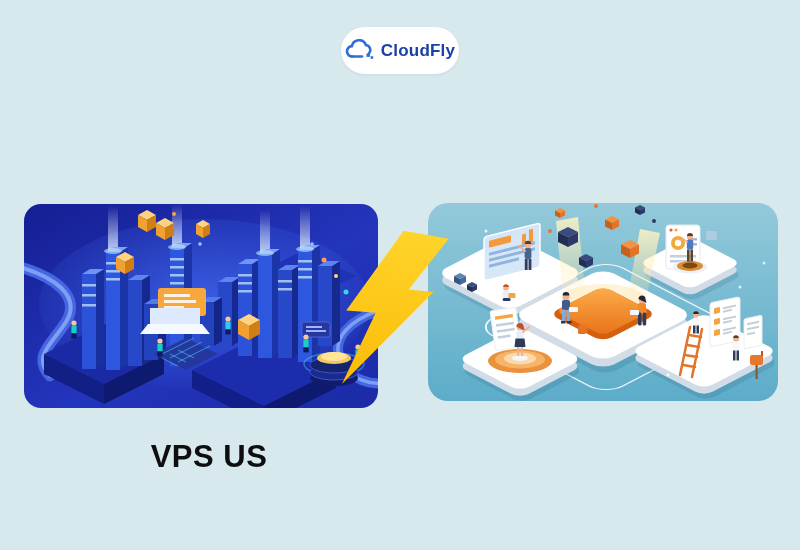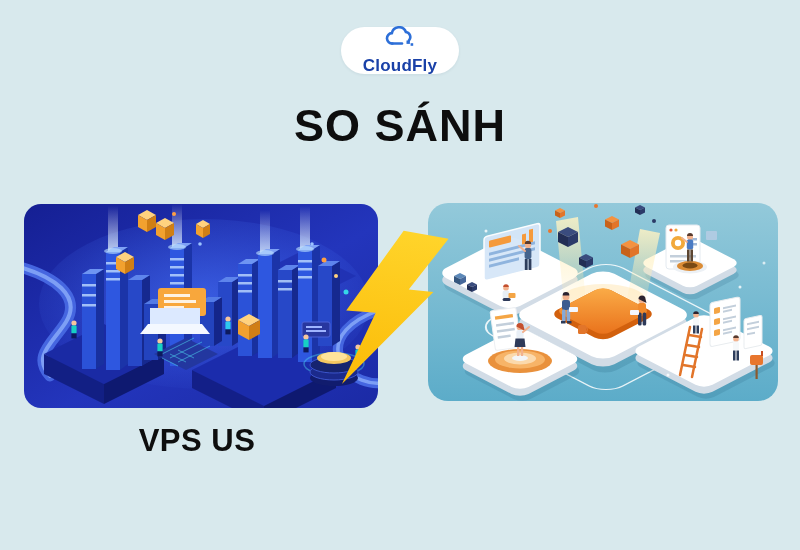--- a/index.html
+++ b/index.html
@@ -8,60 +8,58 @@
     --bolt-color:#FFC61A;
   }
   *{margin:0;padding:0;box-sizing:border-box;}
   body{width:800px;height:550px;font-family:"Liberation Sans",sans-serif;overflow:hidden;}
   .canvas{position:relative;width:800px;height:550px;background:var(--page-bg);}
   .logo-pill{
     position:absolute;left:50%;top:27px;transform:translateX(-50%);
     width:118px;height:47px;background:var(--logo-pill-color);border-radius:24px;
     display:flex;align-items:center;justify-content:center;gap:6px;
     box-shadow:0 1px 3px rgba(30,60,90,.08);
-    flex-direction:column;
   }
   .logo-text{font-size:17px;font-weight:bold;color:var(--logo-text-color);letter-spacing:.2px;}
   .page-title{
     position:absolute;top:100px;left:0;width:100%;text-align:center;
     font-size:45px;font-weight:800;color:var(--title-color);letter-spacing:1px;
   }
   .illus{position:absolute;overflow:hidden;}
   .illus svg{display:block;width:100%;height:100%;}
   .illus-left{left:24px;top:204px;width:354px;height:204px;border-radius:17px;}
   .illus-right{left:428px;top:203px;width:350px;height:198px;border-radius:20px;}
   .bolt-wrap{
     position:absolute;left:342px;top:227px;width:114px;height:170px;
     transform:rotate(10deg);z-index:5;pointer-events:none;
   }
   .caption{
     position:absolute;top:423px;font-size:31px;font-weight:800;
     color:var(--caption-color);text-align:center;letter-spacing:.5px;
   }
-  .caption-left{left:20px;width:354px;}
+  .caption-left{left:32px;width:354px;margin-top:16px;}
   .caption-right{left:428px;width:350px;}
 </style>
 </head>
 <body>
 
 <div class="canvas">
 
   <div class="logo-pill">
     <span style="display:inline-flex;">
       <svg width="30" height="24" viewBox="0 0 30 24">
         <path d="M7.5,17.5 a5.2,5.2 0 0 1 -0.6,-10.4 a7.3,7.3 0 0 1 14,-1.1 a5,5 0 0 1 3.1,8.3" fill="none" stroke="#2D6FD8" stroke-width="2.6" stroke-linecap="round"></path>
         <path d="M7,17.5 L17,17.5" stroke="#2D6FD8" stroke-width="2.6" stroke-linecap="round"></path>
         <rect x="21.5" y="14.5" width="3.4" height="3.4" fill="#2D6FD8"></rect>
         <rect x="25.6" y="17.2" width="2.6" height="2.6" fill="#2D6FD8"></rect>
       </svg>
     </span>
     <span class="logo-text">CloudFly</span>
   </div>
 
-  <div class="page-title">SO SÁNH</div>
 
   <div class="illus illus-left">
     <svg viewBox="0 0 354 204" preserveAspectRatio="none">
       <defs>
         <linearGradient id="bgL" x1="0" y1="0" x2="1" y2="1">
           <stop offset="0" stop-color="#151F93"></stop>
             <stop offset="0.55" stop-color="#2335BC"></stop>
             <stop offset="1" stop-color="#1B2AA5"></stop>
         </linearGradient>
         <radialGradient id="glowL" cx="0.5" cy="0.45" r="0.6">

